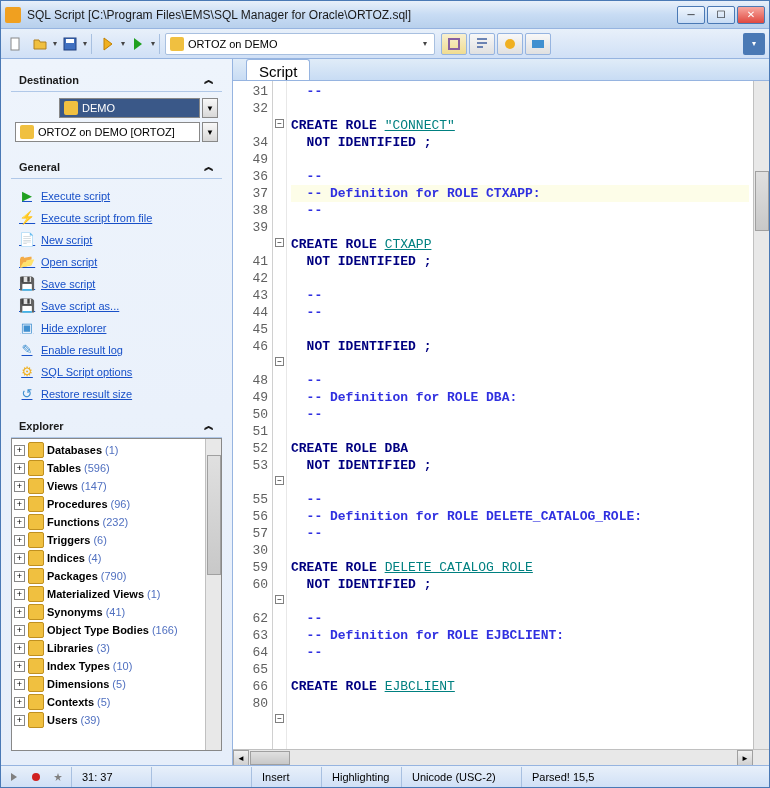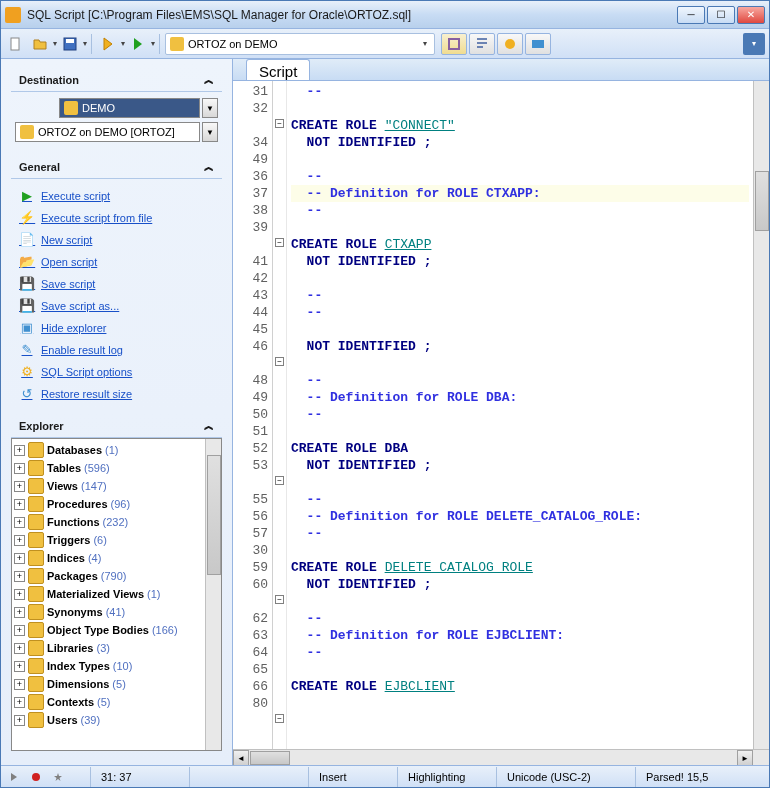--- a/index.html
+++ b/index.html
@@ -56,21 +56,21 @@
 .kw { color: #000080; font-weight: bold; }
 .cm { color: #3030e0; font-weight: bold; }
 .link { color: #008080; text-decoration: underline; }
 .ed-vscroll { width: 16px; background: #e8e8e8; border-left: 1px solid #c0c0c0; position: relative; }
 .ed-vthumb { width: 14px; height: 60px; background: linear-gradient(#e0e0e0, #c8c8c8); border: 1px solid #a0a0a0; margin: 90px 0 0 1px; }
 .ed-hscroll { height: 16px; background: #e8e8e8; border-top: 1px solid #c0c0c0; display: flex; }
 .hs-btn { width: 16px; height: 16px; border: 1px solid #a0a0a0; background: linear-gradient(#f0f0f0, #d0d0d0); font-size: 8px; display: flex; align-items: center; justify-content: center; }
 .hs-thumb { width: 40px; height: 14px; background: linear-gradient(#e0e0e0, #c8c8c8); border: 1px solid #a0a0a0; margin: 1px 0 0 1px; }
 .statusbar { height: 22px; background: linear-gradient(#e8f0fa, #d0e0f6); border-top: 1px solid #96b4e0; display: flex; align-items: center; padding: 0 4px; font-size: 11px; }
 .sb-btn { width: 18px; height: 16px; display: flex; align-items: center; justify-content: center; margin-right: 4px; }
-.sb-cell { border-left: 1px solid #a8c0e0; padding: 0 10px; height: 20px; display: flex; align-items: center; margin-left: 19px; }
+.sb-cell { border-left: 1px solid #a8c0e0; padding: 0 10px; height: 20px; display: flex; align-items: center; }
 .icon-svg { width: 16px; height: 16px; }
 </style>
 </head>
 <body>
 
 <div class="window">
   <div class="titlebar">
     <div class="titlebar-icon"></div>
     <div class="titlebar-text">SQL Script [C:\Program Files\EMS\SQL Manager for Oracle\ORTOZ.sql]</div>
     <div class="win-buttons">

